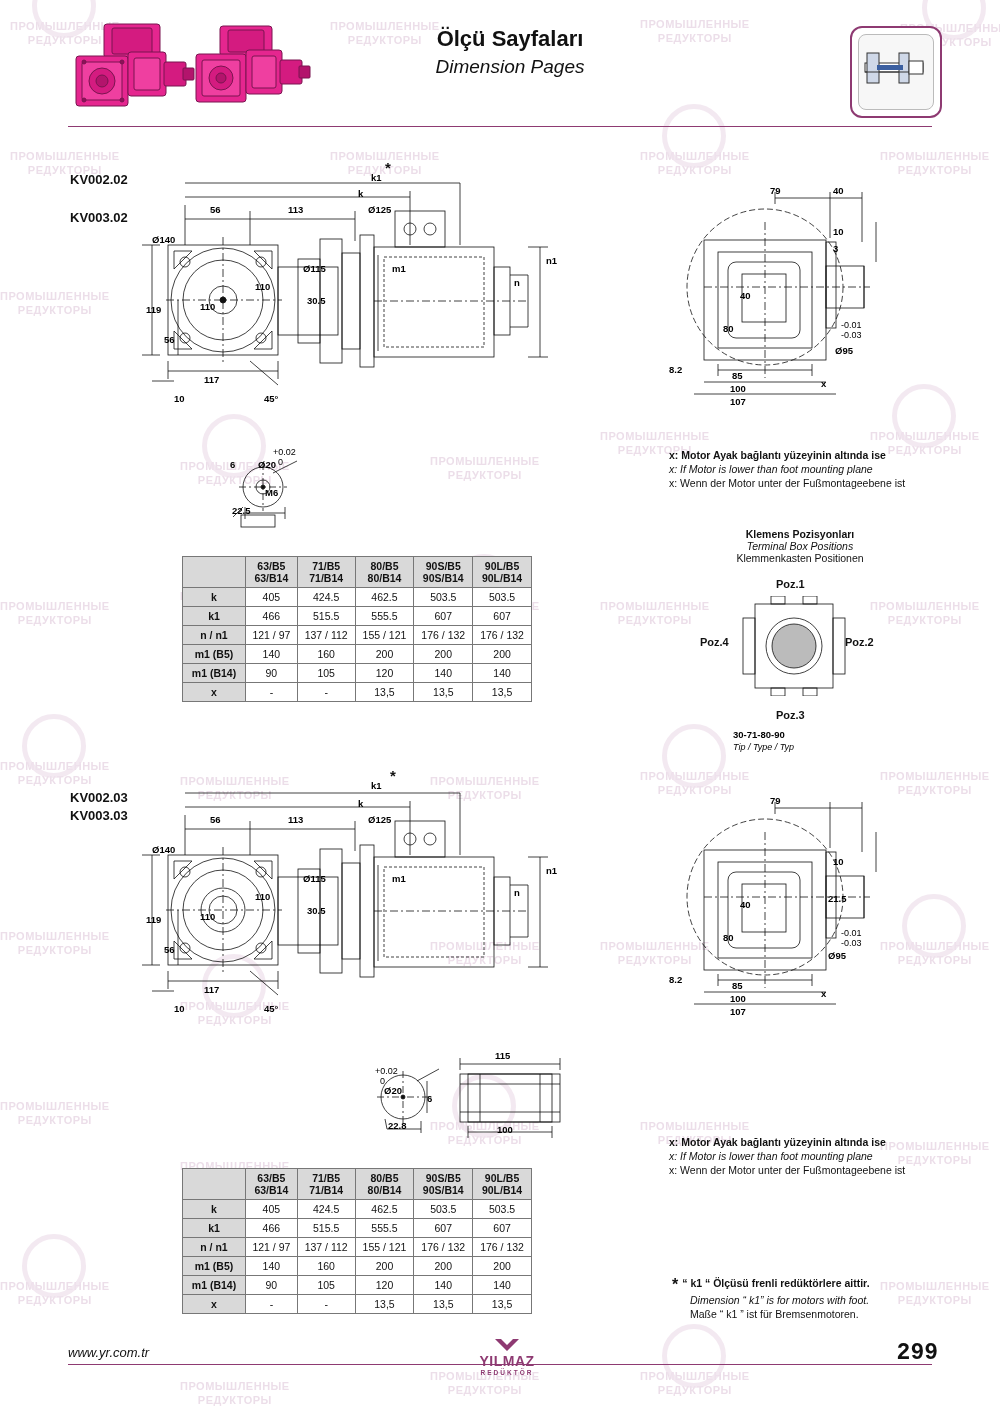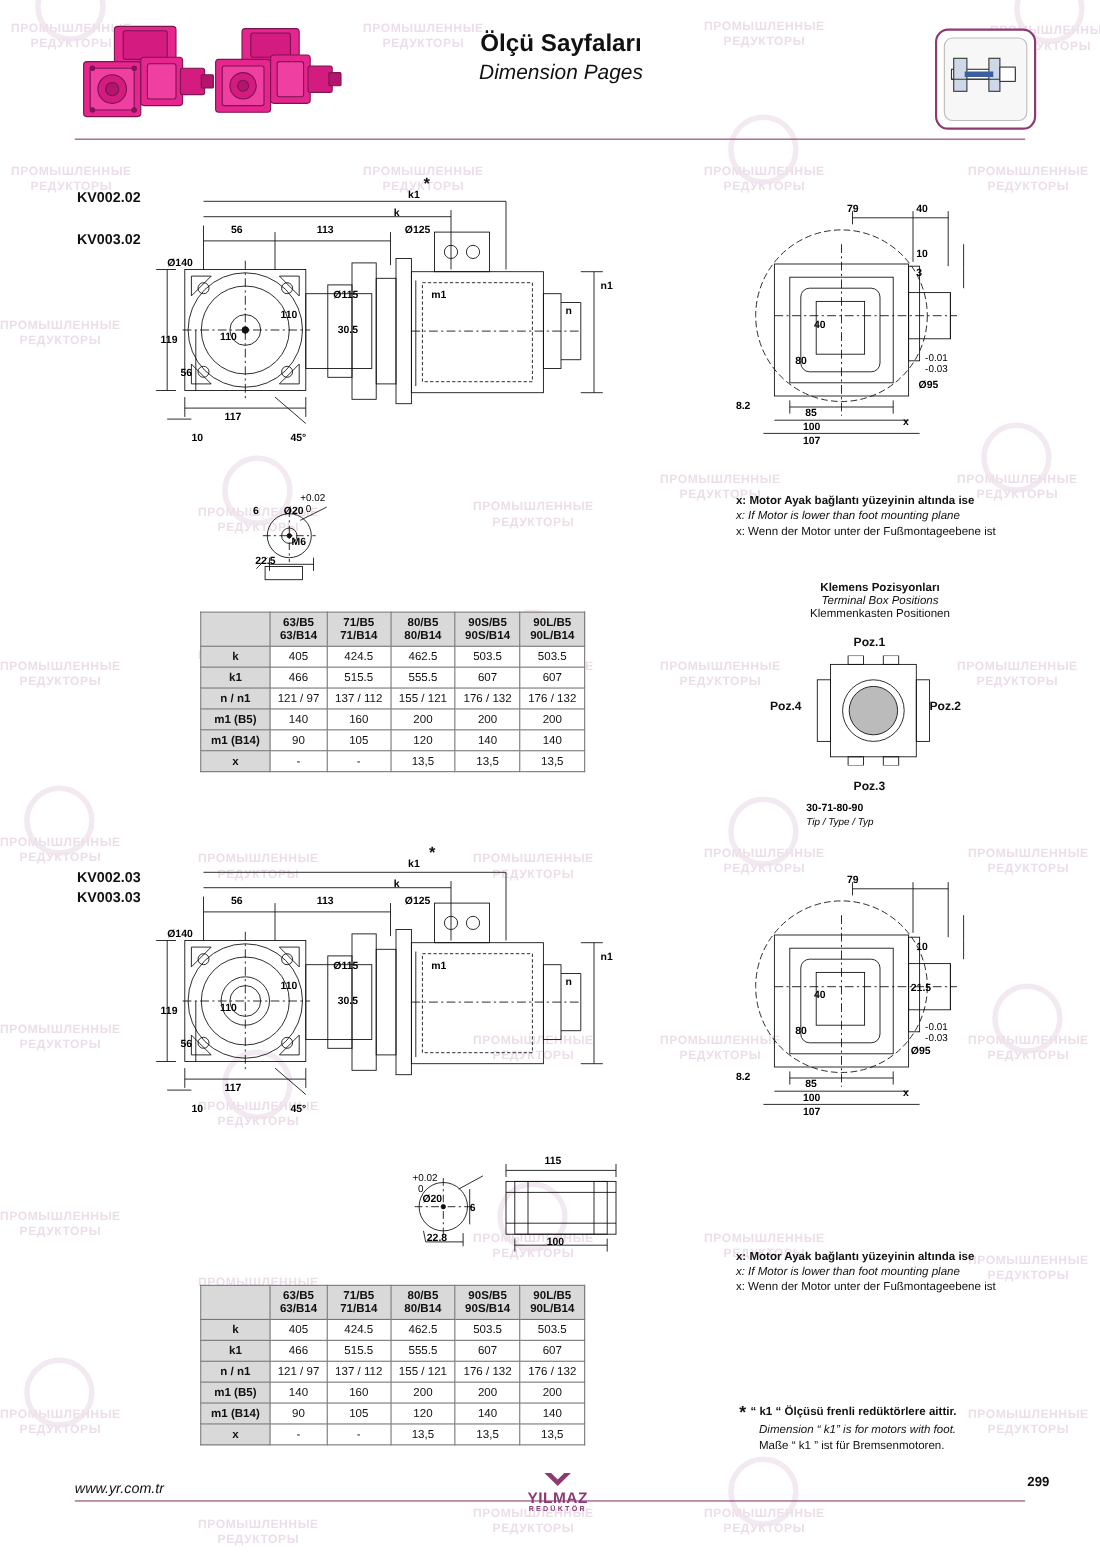--- a/index.html
+++ b/index.html
@@ -46,21 +46,21 @@
   .tb-title{position:absolute;text-align:center;font-size:10.5px;}
   .tb-title .b{font-weight:bold;}
   .tb-title .i{font-style:italic;}
   .poz{position:absolute;font-size:11px;font-weight:bold;}
   .xnote{position:absolute;font-size:10.5px;line-height:1.35;}
   .xnote .b{font-weight:bold;}
   .xnote .i{font-style:italic;}
   
   .footer-line{position:absolute;left:68px;top:1364px;width:864px;border-top:1.4px solid #8e3a72;}
   .site{position:absolute;left:68px;top:1345px;font-size:13px;font-style:italic;}
-  .pageno{position:absolute;right:46px;top:1340px;font-size:12px;font-weight:bold;}
+  .pageno{position:absolute;right:62px;top:1340px;font-size:23px;font-weight:bold;font-family:Liberation Mono, monospace;}
   .logo{position:absolute;left:465px;top:1337px;width:84px;text-align:center;}
   .logo .nm{font-size:14px;font-weight:bold;color:#8e3a72;letter-spacing:.5px;}
   .logo .sub{font-size:6.5px;font-weight:bold;color:#8e3a72;letter-spacing:2px;}
   svg{display:block;}
 </style>
 </head>
 <body>
 
 <div id="watermarks">
     <div class="wm" style="left: 10px; top: 20px;">

